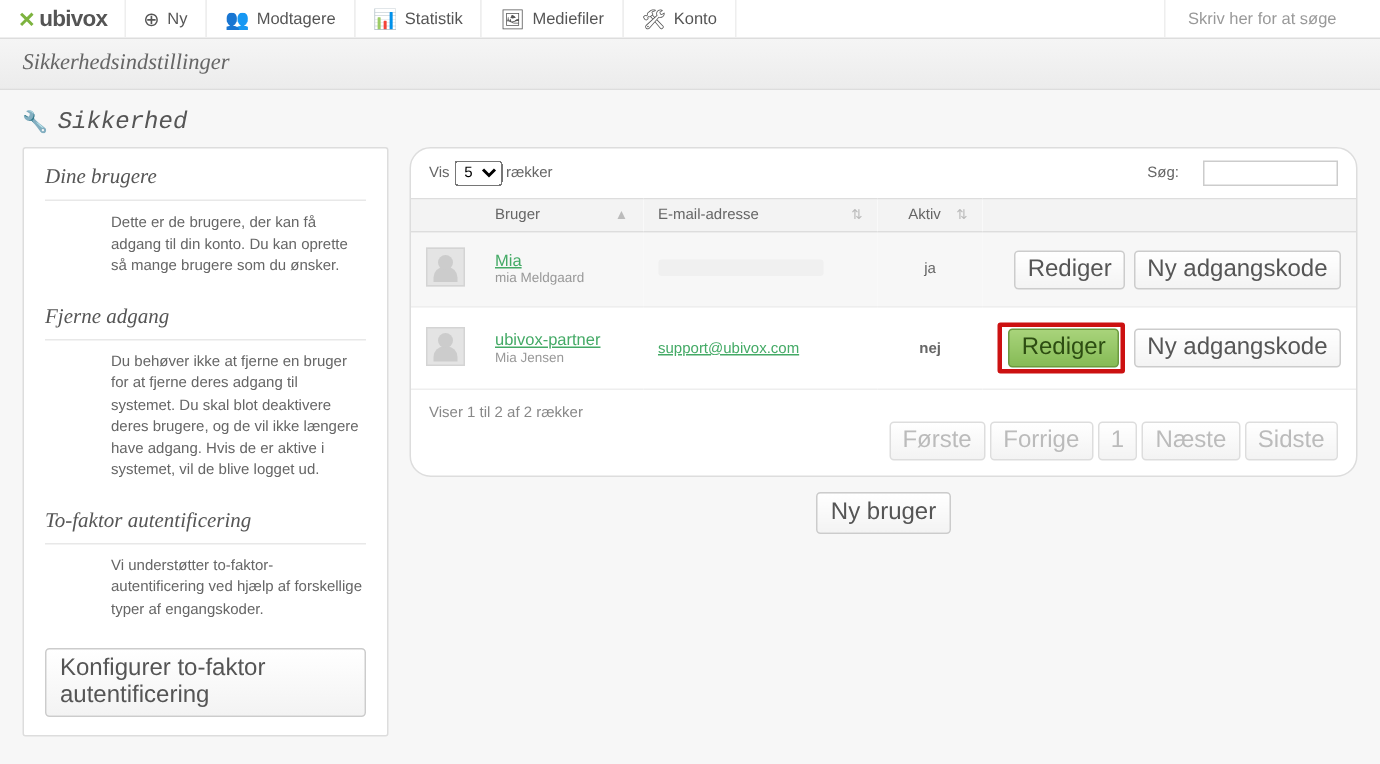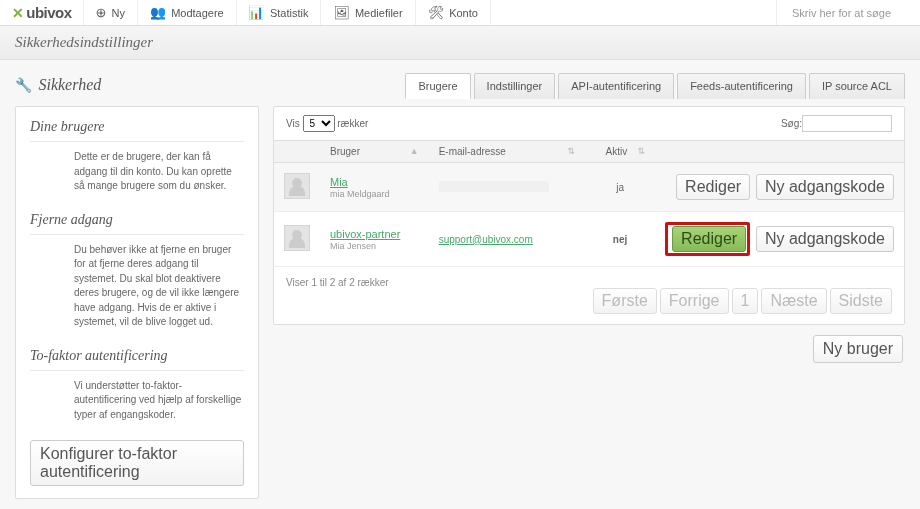--- a/index.html
+++ b/index.html
@@ -8,55 +8,55 @@
 .logo { display: flex; align-items: center; padding: 0 12px; font-size: 15px; color: #555; font-weight: 600; letter-spacing: -0.5px; }
 .logo-icon { color: #7db33f; margin-right: 3px; font-size: 14px; }
 .nav { display: flex; height: 100%; }
 .nav-item { display: flex; align-items: center; padding: 0 12px; border-left: 1px solid #eee; border-right: 1px solid #eee; margin-left: -1px; cursor: pointer; font-size: 11px; color: #555; }
 .nav-item .icon { margin-right: 5px; font-size: 13px; }
 .search-top { margin-left: auto; padding: 0 15px; color: #999; font-size: 11px; border-left: 1px solid #eee; height: 100%; display: flex; align-items: center; width: 144px; }
 .subheader { background: linear-gradient(#f5f5f5,#ececec); border-bottom: 1px solid #ddd; padding: 8px 15px; font-size: 15px; color: #666; font-family: Georgia, serif; font-style: italic; }
 .page { padding: 12px 15px; }
 .title-row { display: flex; align-items: center; margin-bottom: 8px; }
 .title-row .icon { margin-right: 6px; font-size: 14px; color: #666; }
-.title-row h2 { font-family: Liberation Serif, serif; font-style: italic; font-weight: normal; font-size: 16px; color: #555; }
+.title-row h2 { font-family: Liberation Mono, monospace; font-style: italic; font-weight: normal; font-size: 16px; color: #555; }
 .tabs { margin-left: auto; display: flex; }
 .tab { background: linear-gradient(#f5f5f5,#e9e9e9); border: 1px solid #ccc; border-bottom: none; padding: 6px 12px; font-size: 11px; color: #555; cursor: pointer; margin-left: 3px; border-radius: 2px 2px 0 0; position: relative; top: 1px; }
 .tab.active { background: #fff; border-bottom: 1px solid #fff; }
 .main-row { display: flex; gap: 14px; }
 .side { width: 244px; background: #fff; border: 1px solid #ddd; padding: 12px 14px; border-radius: 2px; }
 .side h3 { font-family: Georgia, serif; font-style: italic; font-weight: normal; font-size: 14px; color: #555; border-bottom: 1px solid #e8e8e8; padding-bottom: 6px; margin-bottom: 8px; }
 .side p { font-size: 10px; color: #666; line-height: 1.45; margin-bottom: 18px; margin-left: 44px; }
 .btn { display: inline-block; background: linear-gradient(#fff,#f3f3f3); border: 1px solid #ccc; border-radius: 3px; padding: 4px 9px; font-size: 16px; color: #555; cursor: pointer; }
 .btn-green { background: linear-gradient(#a8d37a,#86bb56); border-color: #6b9a3f; color: #2d4d12; }
 .btn-small { padding: 3px 8px; }
-.content { flex: 1; background: #fff; border: 1px solid #ddd; border-radius: 2px; }
+.content { flex: 1; background: #fff; border: 1px solid #ddd; border-radius: 14px; }
 .table-ctrl { display: flex; align-items: center; padding: 8px 12px; font-size: 10px; color: #666; }
-.table-ctrl .right { margin-left: auto; display: flex; align-items: center; gap: 0; }
+.table-ctrl .right { margin-left: auto; display: flex; align-items: center; gap: 16px; }
 .table-ctrl select { font-size: 10px; padding: 1px 2px; }
 .table-ctrl input[type=text] { border: 1px solid #ccc; padding: 2px 4px; font-size: 10px; width: 90px; }
 table { width: 100%; border-collapse: collapse; font-size: 10px; }
 thead th { background: #f3f3f3; border-top: 1px solid #ddd; border-bottom: 1px solid #ddd; padding: 5px 10px; text-align: left; color: #666; font-weight: normal; position: relative; }
 thead th .sort { float: right; color: #bbb; font-size: 9px; }
 tbody td { padding: 10px 10px; border-bottom: 1px solid #eee; vertical-align: middle; color: #666; }
 tbody tr.odd { background: #f7f7f7; }
 .avatar { width: 26px; height: 26px; background: #e4e4e4; display: inline-block; border: 1px solid #d4d4d4; position: relative; }
 .avatar::after { content: ""; position: absolute; left: 50%; top: 48%; width: 10px; height: 10px; background: #ccc; border-radius: 50%; transform: translate(-50%,-80%); }
 .avatar::before { content: ""; position: absolute; left: 50%; bottom: 2px; width: 16px; height: 10px; background: #ccc; border-radius: 7px 7px 0 0; transform: translateX(-50%); }
 .uname { color: #4a6; text-decoration: underline; font-size: 11px; }
 .usub { color: #999; font-size: 9px; }
 .email-blur { background: #f0f0f0; border-radius: 2px; height: 11px; width: 110px; display: inline-block; }
 .email-link { color: #4a6; text-decoration: underline; }
 .actions { text-align: right; white-space: nowrap; }
 .actions .btn { margin-left: 3px; }
 .highlight { border: 3px solid #c11; padding: 1px; display: inline-block; border-radius: 2px; }
 .table-footer { display: flex; align-items: flex-start; padding: 10px 12px; font-size: 10px; color: #888; flex-direction: column; }
 .pager { margin-left: auto; display: flex; gap: 3px; }
 .pager .btn { color: #bbb; border-color: #ddd; }
-.below { display: flex; justify-content: flex-end; padding: 10px 2px; }
+.below { display: flex; justify-content: center; padding: 10px 2px; }
 </style>
 </head>
 <body>
 
 <div class="topbar">
   <div class="logo">
     <span class="logo-icon">✕</span>
     <span>ubivox</span>
   </div>
   <div class="nav">
@@ -83,27 +83,20 @@
   </div>
   <div class="search-top">Skriv her for at søge</div>
 </div>
 
 <div class="subheader">Sikkerhedsindstillinger</div>
 
 <div class="page">
   <div class="title-row">
     <span class="icon">🔧</span>
     <h2>Sikkerhed</h2>
-    <div class="tabs">
-      <div class="tab active">Brugere</div>
-      <div class="tab">Indstillinger</div>
-      <div class="tab">API-autentificering</div>
-      <div class="tab">Feeds-autentificering</div>
-      <div class="tab">IP source ACL</div>
-    </div>
   </div>
 
   <div class="main-row">
     <div class="side">
       <h3>Dine brugere</h3>
       <p>Dette er de brugere, der kan få adgang til din konto. Du kan oprette så mange brugere som du ønsker.</p>
       <h3>Fjerne adgang</h3>
       <p>Du behøver ikke at fjerne en bruger for at fjerne deres adgang til systemet. Du skal blot deaktivere deres brugere, og de vil ikke længere have adgang. Hvis de er aktive i systemet, vil de blive logget ud.</p>
       <h3>To-faktor autentificering</h3>
       <p>Vi understøtter to-faktor-autentificering ved hjælp af forskellige typer af engangskoder.</p>

